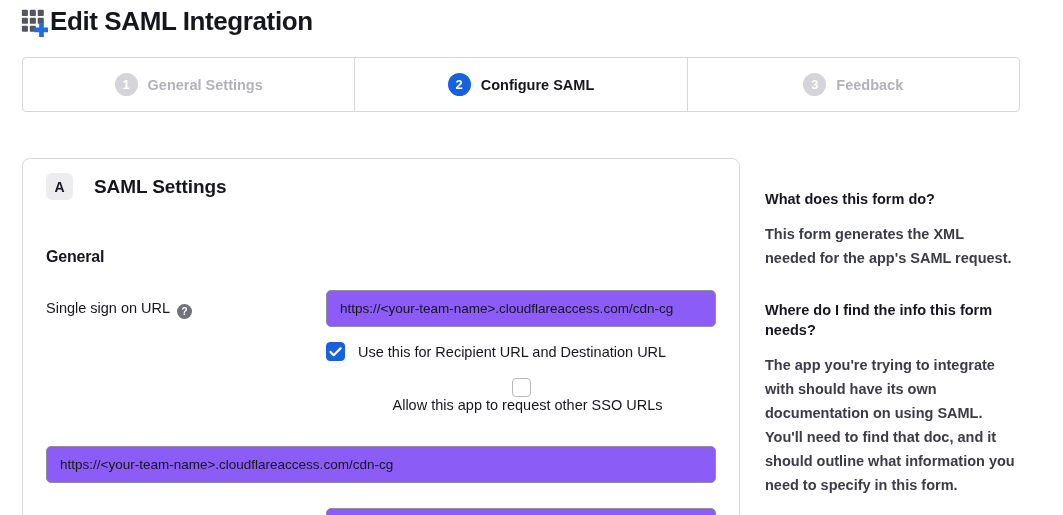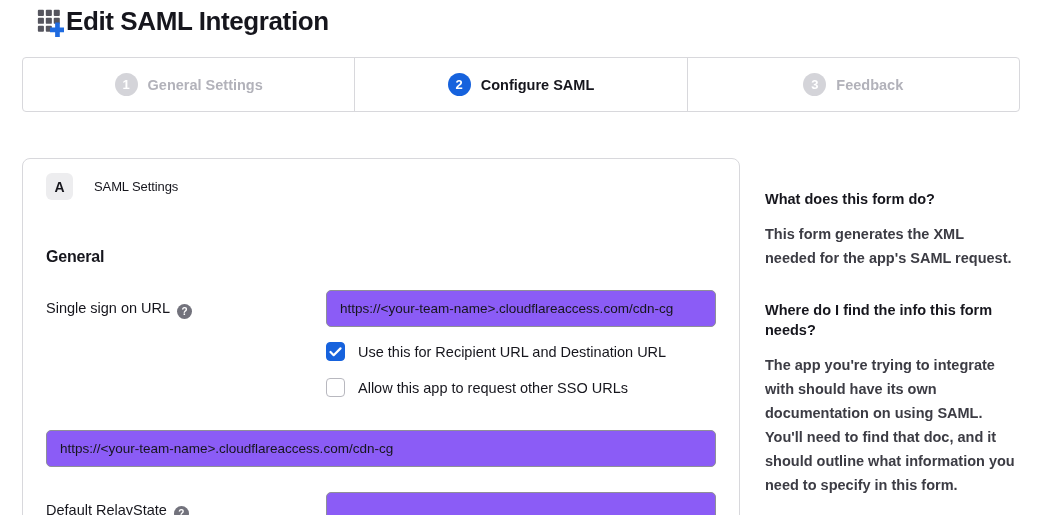--- a/index.html
+++ b/index.html
@@ -1,21 +1,21 @@
 <!DOCTYPE html>
 <html><head>
 <meta charset="utf-8">
 <style>
   * { margin:0; padding:0; box-sizing:border-box; }
   html,body { background:#fff; }
   body { font-family:"Liberation Sans","DejaVu Sans",sans-serif; color:#16161d; }
   .page { position:relative; width:1063px; height:515px; background:#fff; overflow:hidden; }
 
   
-  .header { position:absolute; top:6px; left:36px; display:flex; align-items:center; }
+  .header { position:absolute; top:6px; left:20px; display:flex; align-items:center; }
   .header .app-icon { width:28px; height:30px; margin-right:2px; }
   .page-title { font-size:26px; font-weight:bold; letter-spacing:-0.4px; color:#16161d; }
 
   
   .wizard { position:absolute; top:57px; left:22px; width:998px; height:55px;
             display:flex; border:1px solid #d8d8dc; border-radius:4px; background:#fff; }
   .wizard-step { flex:1 1 0; display:flex; align-items:center; justify-content:center; gap:10px; }
   .wizard-step + .wizard-step { border-left:1px solid #d8d8dc; }
   .step-circle { width:23px; height:23px; border-radius:50%; display:flex; align-items:center;
                  justify-content:center; font-size:13px; font-weight:bold; color:#fff; }
@@ -25,39 +25,39 @@
   .wizard-step.inactive .step-label { color:#b2b2ba; }
   .wizard-step.active   .step-label { color:#16161d; }
 
   
   .panel { position:absolute; top:158px; left:22px; width:718px; height:420px;
            border:1px solid #d8d8dc; border-radius:8px; background:#fff; padding:14px 23px; }
   .panel-head { display:flex; align-items:center; gap:21px; }
   .section-badge { width:27px; height:27px; background:#ededef; border-radius:6px;
                    display:flex; align-items:center; justify-content:center;
                    font-size:14px; font-weight:bold; color:#16161d; }
-  .section-title { font-size:13px; font-weight:normal; letter-spacing:-0.1px; }
+  .section-title { font-size:19px; font-weight:bold; letter-spacing:-0.1px; }
   .group-heading { margin-top:48px; font-size:16px; font-weight:bold; letter-spacing:-0.2px; }
 
   .form-row { display:flex; margin-top:24px; }
   .form-row .label-col { flex:0 0 280px; padding-top:10px; font-size:14.5px; color:#16161d; }
   .form-row .control-col { flex:1 1 auto; min-width:0; }
 
   .help-icon { display:inline-flex; width:15px; height:15px; border-radius:50%;
                background:#72727c; color:#fff; align-items:center; justify-content:center;
                font-size:10px; font-weight:bold; vertical-align:-2px; margin-left:7px; }
   .help-icon::after { content:"?"; }
 
   .text-input { width:100%; height:37px; border:1px solid #8f8f98; border-radius:5px;
                 padding:0 13px; font-family:"Liberation Sans","DejaVu Sans",sans-serif;
                 font-size:13.5px; color:#16161d; background:#8b5cf6; outline:none;
                 text-overflow:clip; white-space:nowrap; overflow:hidden; }
 
   .checkbox-row { display:flex; align-items:center; margin-top:15px; }
-  .checkbox-row.second { margin-top:17px; }
+  .checkbox-row.second { margin-top:17px;flex-direction:column; }
   .checkbox { width:19px; height:19px; border-radius:4px; border:1.5px solid #b8b8bf;
               background:#fff; display:inline-flex; align-items:center; justify-content:center;
               flex:0 0 auto; }
   .checkbox svg { display:none; }
   .checkbox.checked { background:#1662dd; border-color:#1662dd; }
   .checkbox.checked svg { display:block; }
   .checkbox-label { margin-left:13px; font-size:14.5px; color:#16161d; }
 
   .row-audience { margin-top:33px; }
   .row-relay { margin-top:25px; }

